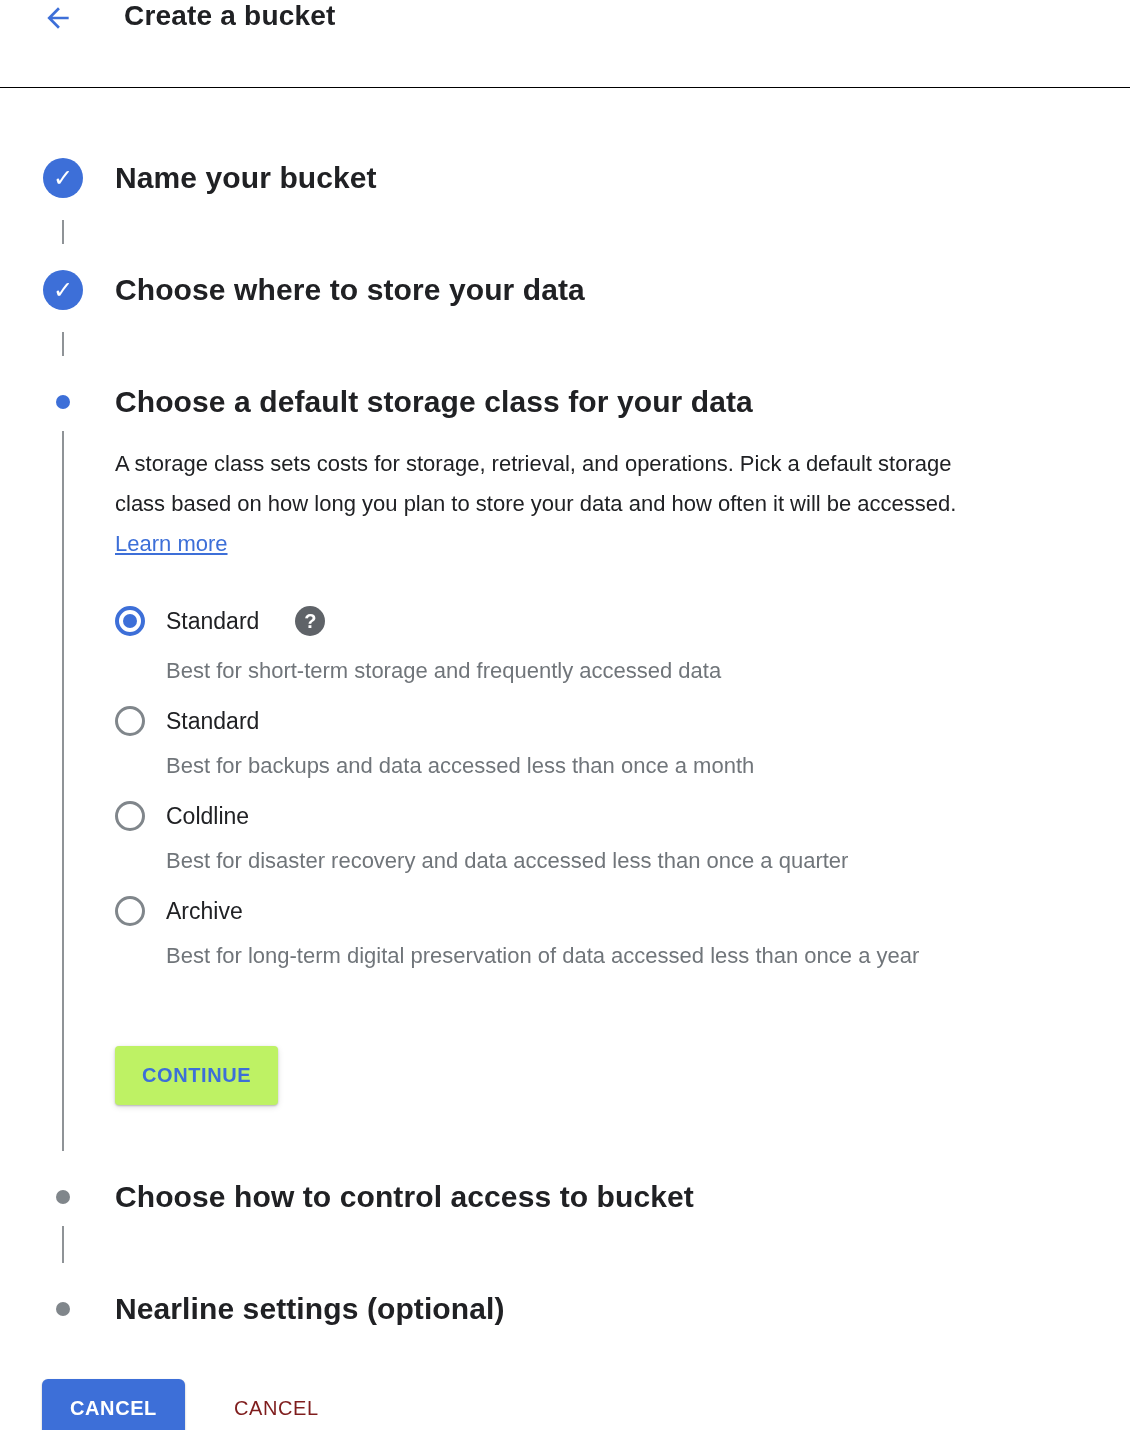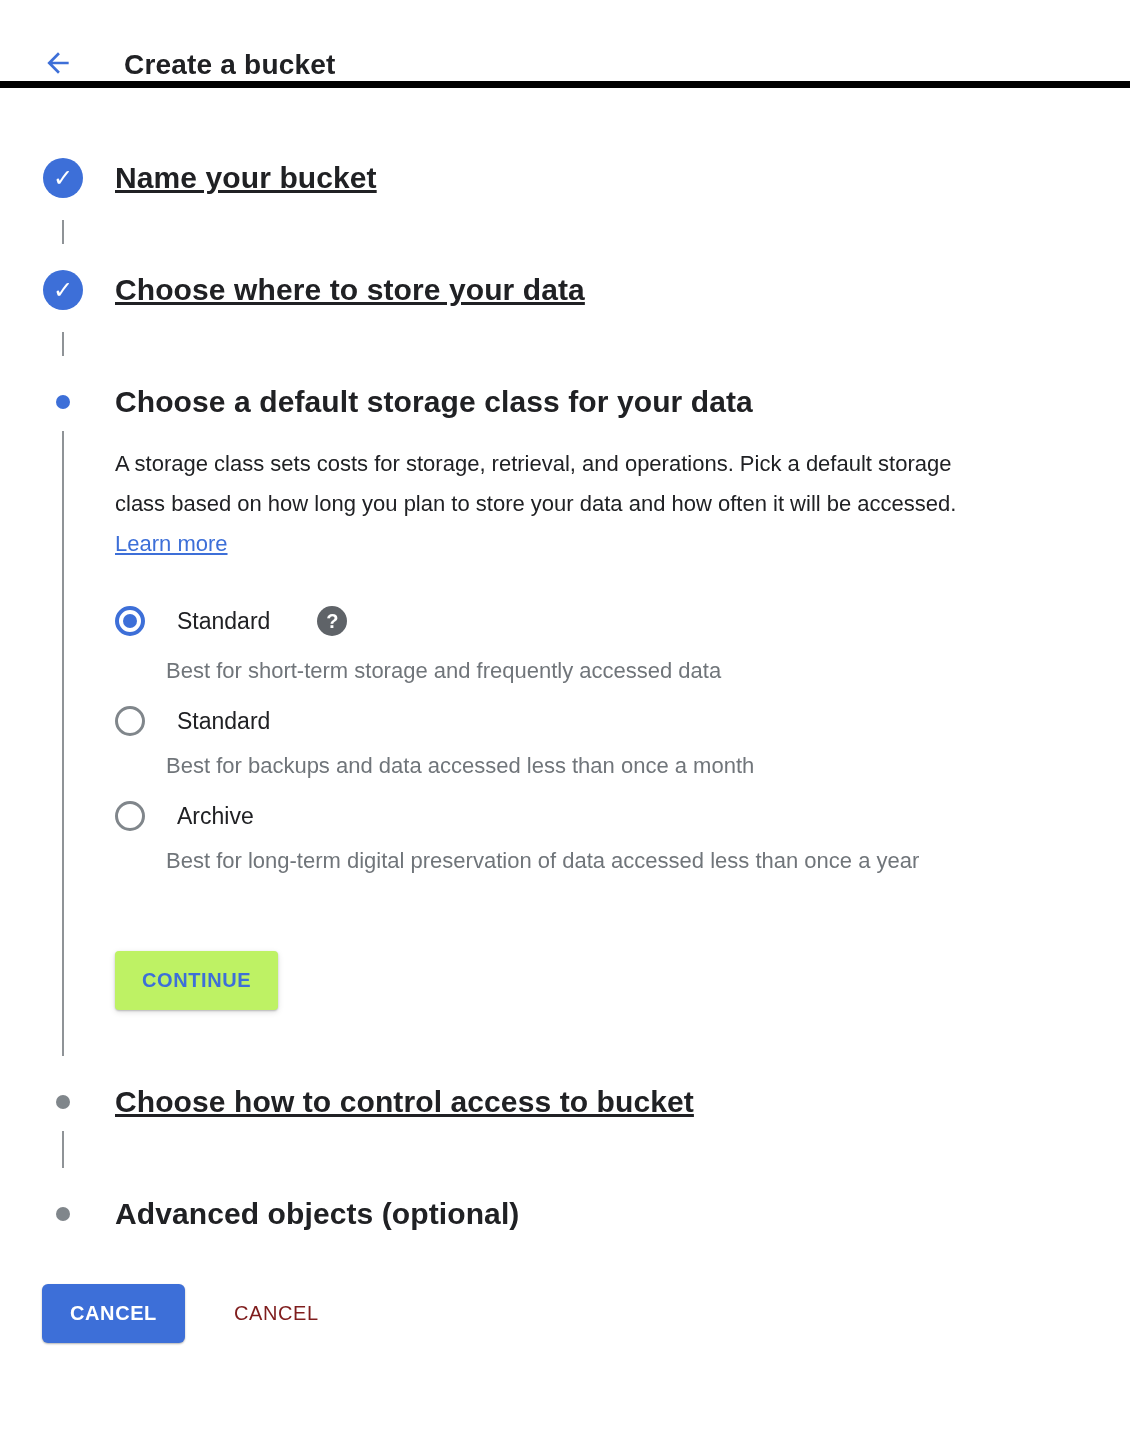--- a/index.html
+++ b/index.html
@@ -8,22 +8,22 @@
     width: 1130px;
     min-height: 1430px;
     font-family: "Liberation Sans", "DejaVu Sans", sans-serif;
     color: #202124;
   }
 
   
   .app-header {
     height: 88px;
     display: flex;
-    align-items: flex-end;
-    border-bottom: 7px solid #000000;
+    align-items: flex-start;
+    border-bottom: 1px solid #000000;
     padding-left: 40px;
   }
   .back-btn {
     width: 36px; height: 36px;
     border: none; background: transparent;
     cursor: pointer;
     display: flex; align-items: center; justify-content: center;
     padding: 0;
   }
   .back-btn svg { width: 32px; height: 32px; fill: #3d6fd8; }
@@ -76,21 +76,21 @@
     min-height: 18px;
   }
 
   .step-label {
     font-size: 30px;
     font-weight: 700;
     line-height: 40px;
     color: #202124;
     letter-spacing: 0.1px;
   }
-  .step.collapsed .step-content { padding-bottom: 72px; text-decoration: underline; }
+  .step.collapsed .step-content { padding-bottom: 72px; }
   .step.last .step-content { padding-bottom: 20px; }
 
   
   .step.active .step-content { padding-bottom: 72px; }
   .step-body { margin-top: 22px; max-width: 880px; }
   .step-desc {
     font-size: 22px;
     line-height: 40px;
     color: #202124;
   }
@@ -100,21 +100,20 @@
     cursor: pointer;
   }
 
   
   .option-list { margin-top: 42px; }
   .option { margin-bottom: 22px; }
   .option-row {
     display: flex;
     align-items: center;
     cursor: pointer;
-    gap: 11px;
   }
   .radio {
     width: 30px; height: 30px;
     border-radius: 50%;
     border: 3px solid #80868b;
     flex-shrink: 0;
     position: relative;
     background: #ffffff;
   }
   .radio.selected { border: 4px solid #3d6fd8; }
@@ -261,20 +260,27 @@
           </div>
 
           <div class="option">
             <div class="option-row">
               <div class="radio"></div>
               <span class="option-label">Standard</span>
             </div>
             <div class="option-desc">Best for backups and data accessed less than once a month</div>
           </div>
 
+          <div class="option">
+            <div class="option-row">
+              <div class="radio"></div>
+              <span class="option-label">Coldline</span>
+            </div>
+            <div class="option-desc">Best for disaster recovery and data accessed less than once a quarter</div>
+          </div>
 
           <div class="option">
             <div class="option-row">
               <div class="radio"></div>
               <span class="option-label">Archive</span>
             </div>
             <div class="option-desc">Best for long-term digital preservation of data accessed less than once a year</div>
           </div>
 
         </div>
@@ -292,21 +298,21 @@
     <div class="step-content">
       <h2 class="step-label">Choose how to control access to bucket</h2>
     </div>
   </div>
 
   <div class="step last">
     <div class="rail">
       <div class="bullet-dot pending"></div>
     </div>
     <div class="step-content">
-      <h2 class="step-label">Advanced objects (optional)</h2>
+      <h2 class="step-label">Nearline settings (optional)</h2>
     </div>
   </div>
 
 </main>
 
 <footer class="footer-actions">
   <button class="create-btn">CANCEL</button>
   <button class="cancel-btn">CANCEL</button>
 </footer>
 

